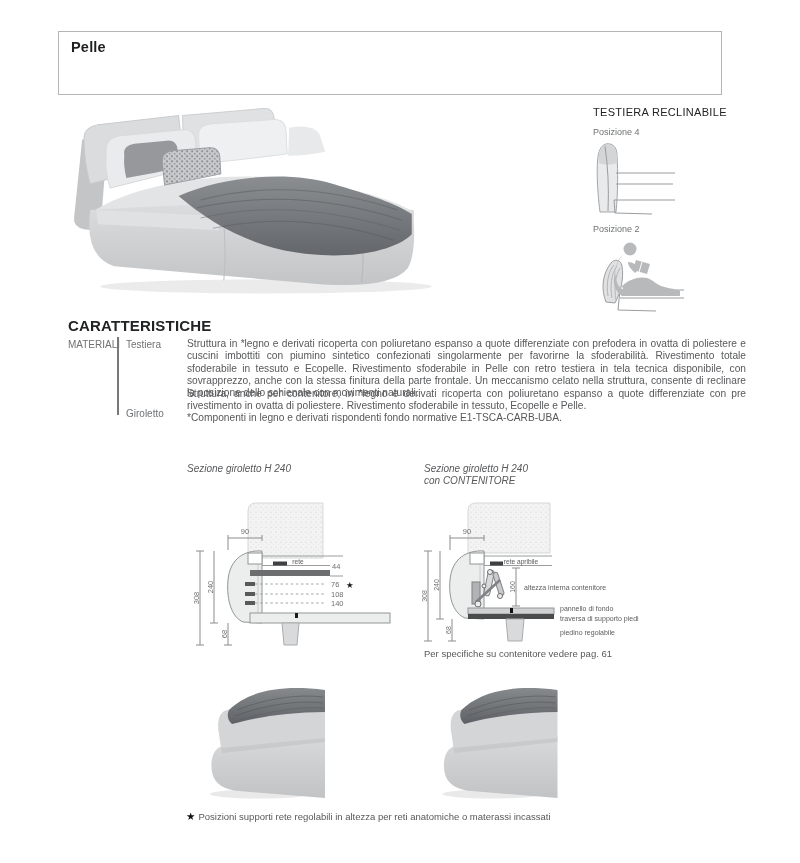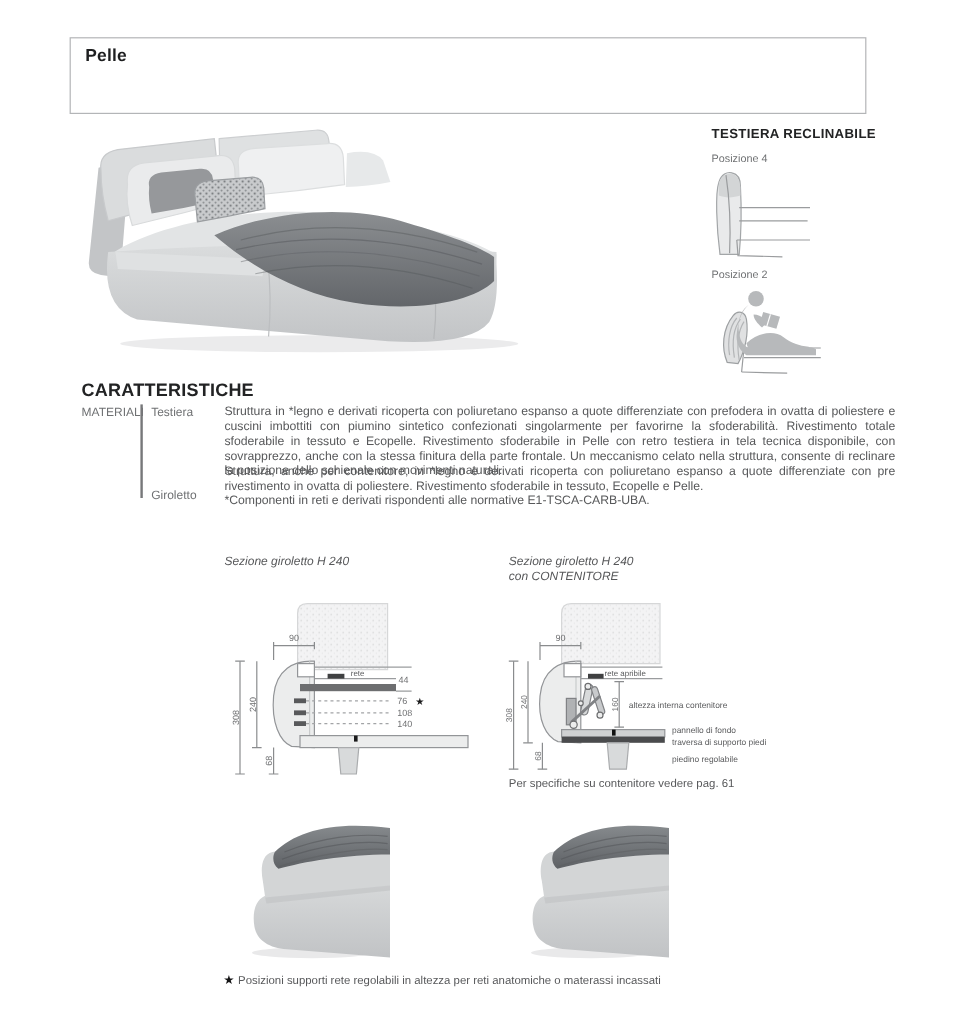--- a/index.html
+++ b/index.html
@@ -2,21 +2,21 @@
 <html><head>
 <meta charset="utf-8">
 <style>
   html,body{margin:0;padding:0;}
   body{width:800px;height:863px;background:#fff;position:relative;overflow:hidden;
        font-family:"Liberation Sans",sans-serif;color:#57585a;}
   .abs{position:absolute;}
   #headerBox{left:58px;top:31px;width:662px;height:62px;border:1px solid #b3b5b7;}
   #pageTitle{left:12px;top:7px;font-size:14.5px;font-weight:700;color:#1e1f20;letter-spacing:.2px;}
   #hero{left:60px;top:99px;width:402px;height:200px;}
-  #testieraTitle{left:593px;top:106px;font-size:11px;font-weight:700;color:#222324;letter-spacing:.3px;}
+  #testieraTitle{left:593px;top:106px;font-size:11px;font-weight:400;color:#222324;letter-spacing:.3px;}
   #pos1Label{left:593px;top:127px;font-size:9px;color:#6f7173;}
   #pos1Svg{left:592px;top:139px;}
   #pos2Label{left:593px;top:224px;font-size:9px;color:#6f7173;}
   #pos2Svg{left:592px;top:236px;}
   #caratTitle{left:68px;top:317px;font-size:15px;font-weight:700;color:#222324;letter-spacing:.2px;}
   #materialiLabel{left:68px;top:339px;font-size:10px;color:#6f7173;}
   #materialiDivider{left:117px;top:337px;width:2px;height:78px;background:#77787a;}
   #rowLabelTestiera{left:126px;top:339px;font-size:10px;color:#6f7173;}
   #rowLabelGiroletto{left:126px;top:388px;font-size:10px;color:#6f7173;margin-top:20px;}
   .para{left:187px;width:559px;font-size:10.2px;line-height:12.35px;text-align:justify;color:#57585a;}
@@ -144,21 +144,21 @@
   <path d="M50,26 L47,36" stroke="#fff" stroke-width="1"></path>
 </svg>
 
 <div id="caratTitle" class="abs">CARATTERISTICHE</div>
 <div id="materialiLabel" class="abs">MATERIALI</div>
 <div id="materialiDivider" class="abs"></div>
 <div id="rowLabelTestiera" class="abs">Testiera</div>
 <div id="rowLabelGiroletto" class="abs">Giroletto</div>
 <div id="testieraText" class="abs para">Struttura in *legno e derivati ricoperta con poliuretano espanso a quote differenziate con prefodera in ovatta di poliestere e cuscini imbottiti con piumino sintetico confezionati singolarmente per favorirne la sfoderabilità. Rivestimento totale sfoderabile in tessuto e Ecopelle. Rivestimento sfoderabile in Pelle con retro testiera in tela tecnica disponibile, con sovrapprezzo, anche con la stessa finitura della parte frontale. Un meccanismo celato nella struttura, consente di reclinare la posizione dello schienale con movimenti naturali.</div>
 <div id="girolettoText" class="abs para">Struttura, anche per contenitore, in *legno e derivati ricoperta con poliuretano espanso a quote differenziate con pre rivestimento in ovatta di poliestere. Rivestimento sfoderabile in tessuto, Ecopelle e Pelle.</div>
-<div id="componentsNote" class="abs">*Componenti in reti e derivati rispondenti alle normative E1-TSCA-CARB-UBA.</div>
+<div id="componentsNote" class="abs">*Componenti in legno e derivati rispondenti fondo normative E1-TSCA-CARB-UBA.</div>
 
 <div id="secLeftTitle" class="abs secTitle">Sezione giroletto H 240</div>
 <svg id="secLeftSvg" class="abs" width="225" height="176" viewBox="0 0 225 176">
   <path d="M71,17 Q63,17 63,25 L63,72 L138,72 L138,17 Z" fill="url(#speck)" stroke="#d6d7d8"></path>
 
   <path d="M43,52 L77,52" class="dimline"></path>
   <path d="M43,49 L43,64" class="dimline"></path>
     <path d="M77,49 L77,55" class="dimline"></path>
   <text x="60" y="48" text-anchor="middle" class="dim">90</text>
 

